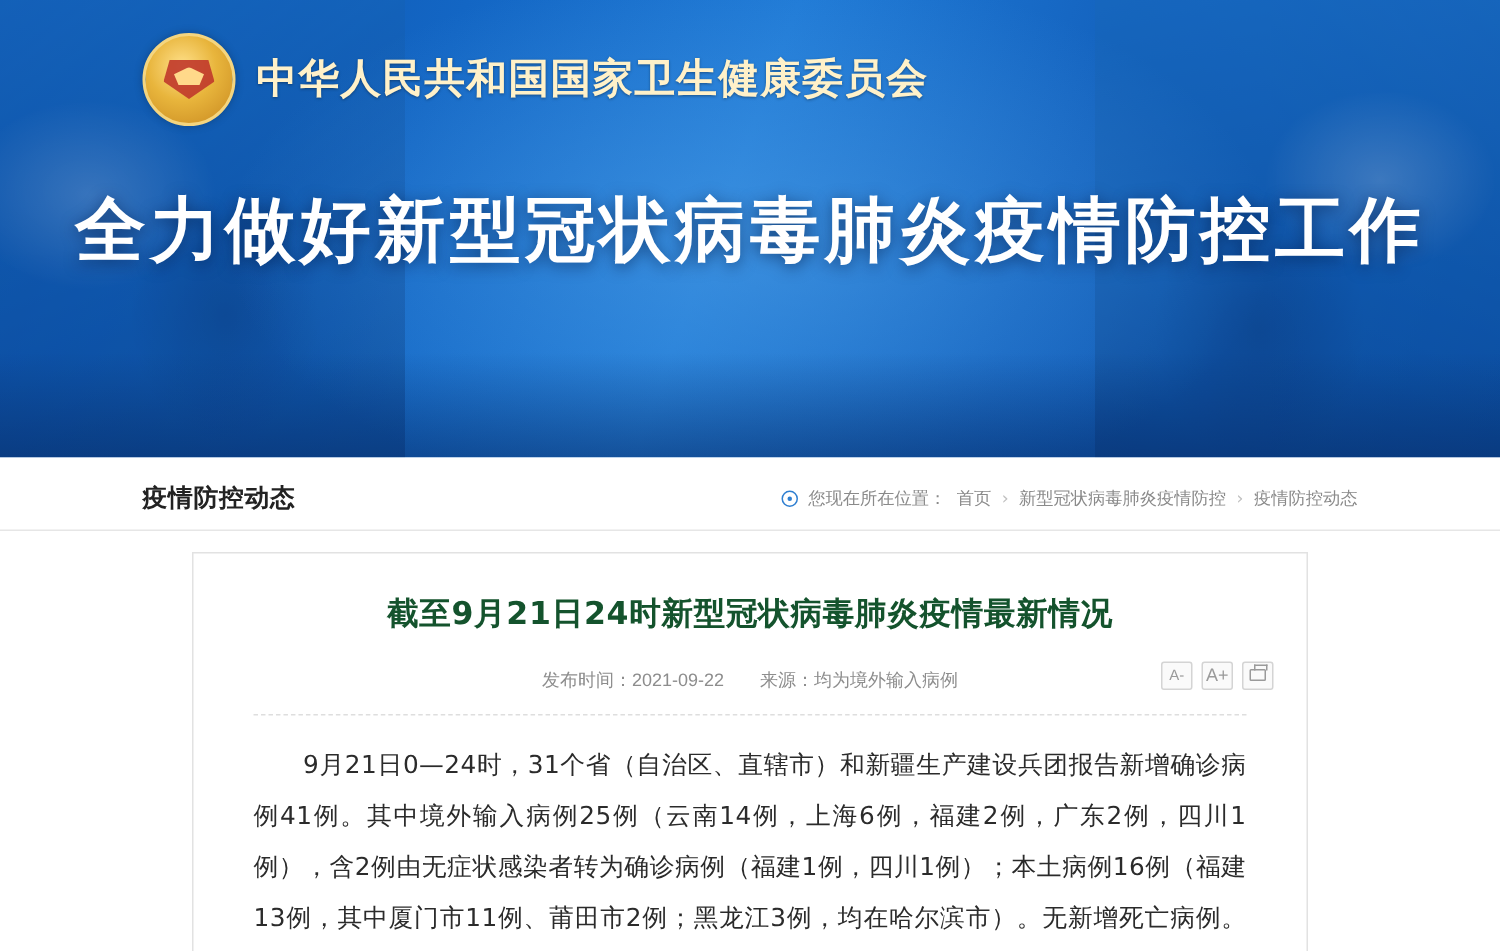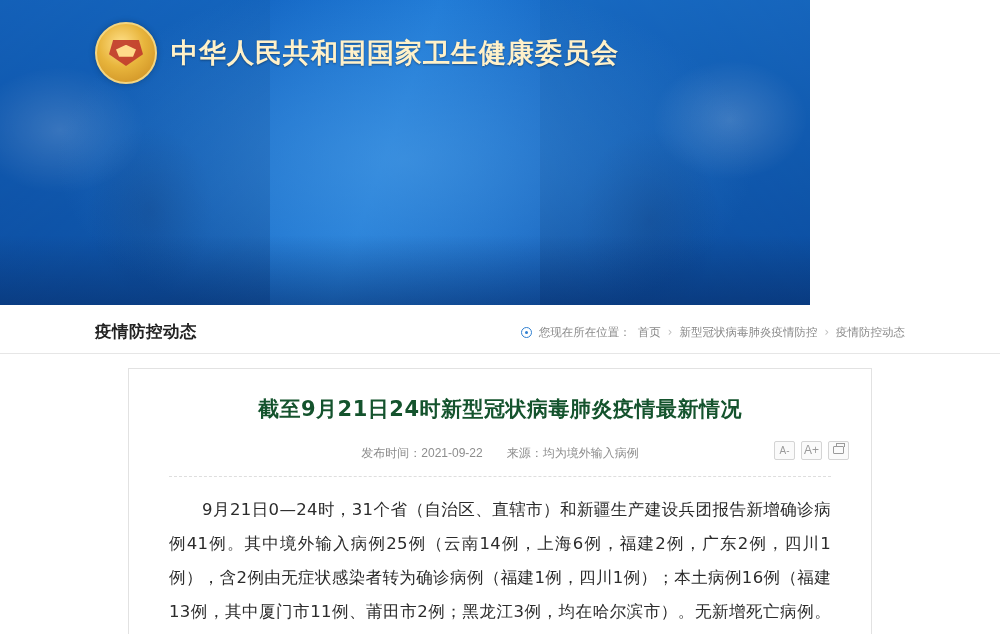--- a/index.html
+++ b/index.html
@@ -9,21 +9,21 @@
     width: 1000px;
     height: 634px;
     overflow: hidden;
     background: #ffffff;
     font-family: "Liberation Sans", sans-serif;
   }
 
   
   .banner {
     position: relative;
-    width: 810px;
+    width: 1000px;
     height: 305px;
     overflow: hidden;
     background: linear-gradient(110deg, #0c4fa8 0%, #1366c4 28%, #1f7ad6 48%, #1463bf 68%, #0b4ca2 100%);
   }
   .banner-photo-left, .banner-photo-right {
     position: absolute;
     top: 0;
     height: 305px;
     width: 270px;
     opacity: .55;
@@ -260,20 +260,21 @@
   <div class="banner-photo-right"></div>
   <div class="banner-glow"></div>
 
   <div class="emblem-row">
     <div class="emblem"></div>
     <div class="emblem-text">
       <div class="emblem-cn">中华人民共和国国家卫生健康委员会</div>
     </div>
   </div>
 
+  <div class="banner-title">全力做好新型冠状病毒肺炎疫情防控工作</div>
   <div class="banner-bottom-fade"></div>
 </div>
 
 <div class="content-wrap">
 
   <div class="section-head">
     <div class="section-title">疫情防控动态</div>
 
     <div class="breadcrumb">
       <span class="bc-home-icon"></span>

